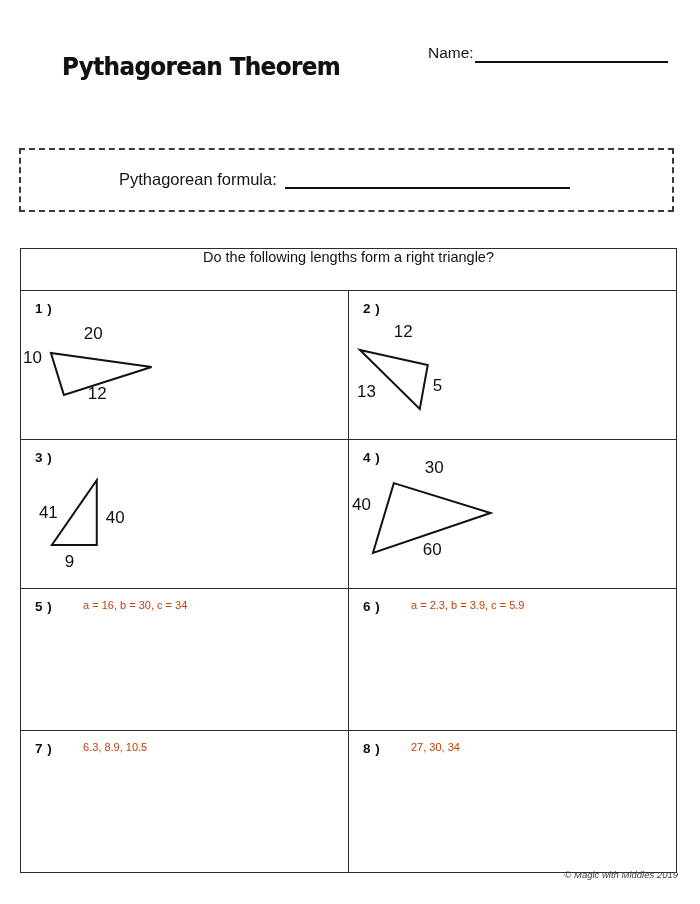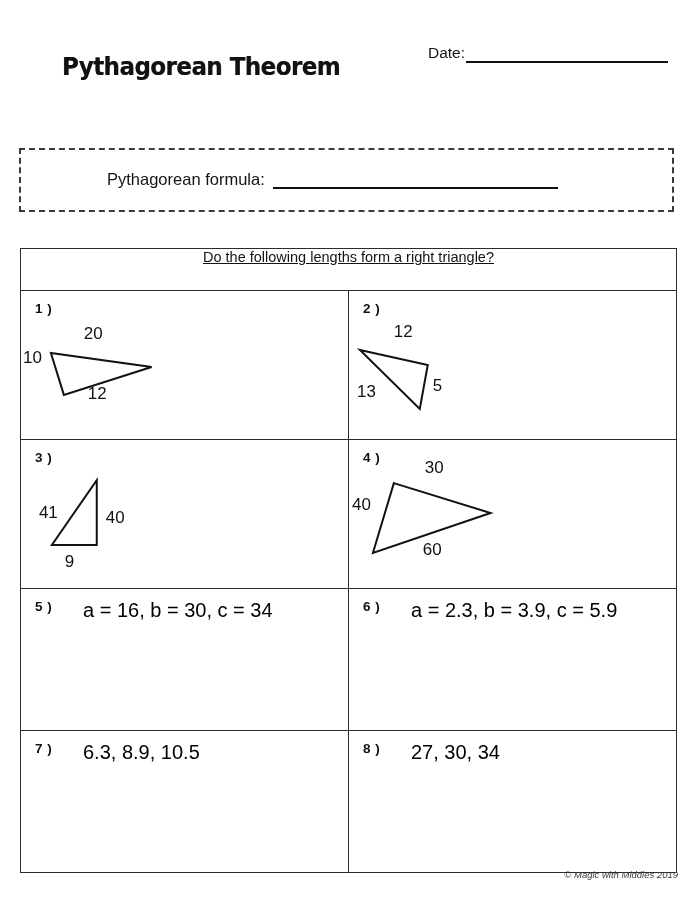--- a/index.html
+++ b/index.html
@@ -68,21 +68,21 @@
     position: absolute;
     left: 19px;
     top: 148px;
     width: 655px;
     height: 64px;
     border: 2px dashed #3a3a3a;
     box-sizing: border-box;
   }
   #formula-inner {
     position: absolute;
-    left: 86px;
+    left: 98px;
     top: 19px;
     display: flex;
     align-items: flex-end;
     width: 500px;
     white-space: nowrap;
   }
   #formula-label {
     font-size: 16.5px;
     color: #141414;
     line-height: 20px;
@@ -109,43 +109,42 @@
     padding: 0;
     vertical-align: top;
     position: relative;
   }
   td.header-cell {
     height: 41px;
     text-align: center;
     vertical-align: middle;
     font-size: 14.5px;
     color: #141414;
-    text-decoration: underline;
   }
   td.problem-cell {
     height: 148px;
   }
   td.text-cell {
     height: 141px;
   }
   .q-num {
     position: absolute;
     left: 14px;
     top: 10px;
     font-size: 13.5px;
     font-weight: bold;
     color: #111111;
     letter-spacing: 0.5px;
   }
   .q-text {
     position: absolute;
     left: 62px;
     top: 10px;
-    font-size: 20px;
-    color: #000000;
+    font-size: 11px;
+    color: #c2410c;
     white-space: nowrap;
   }
   .fig {
     position: absolute;
     left: 0;
     top: 0;
     width: 100%;
     height: 100%;
     pointer-events: none;
   }
@@ -174,26 +173,26 @@
 </style>
 </head>
 <body>
 
 <div id="header">
 
   <div id="worksheet-title">Pythagorean Theorem</div>
 
   <div id="student-info">
 
-
-
     <div class="info-row">
-      <span class="info-label">Date:</span>
+      <span class="info-label">Name:</span>
       <span class="info-blank"></span>
     </div>
+
+
 
   </div>
 </div>
 
 <div id="formula-box">
   <div id="formula-inner">
     <span id="formula-label">Pythagorean formula:</span>
     <span id="formula-blank"></span>
   </div>
 </div>

